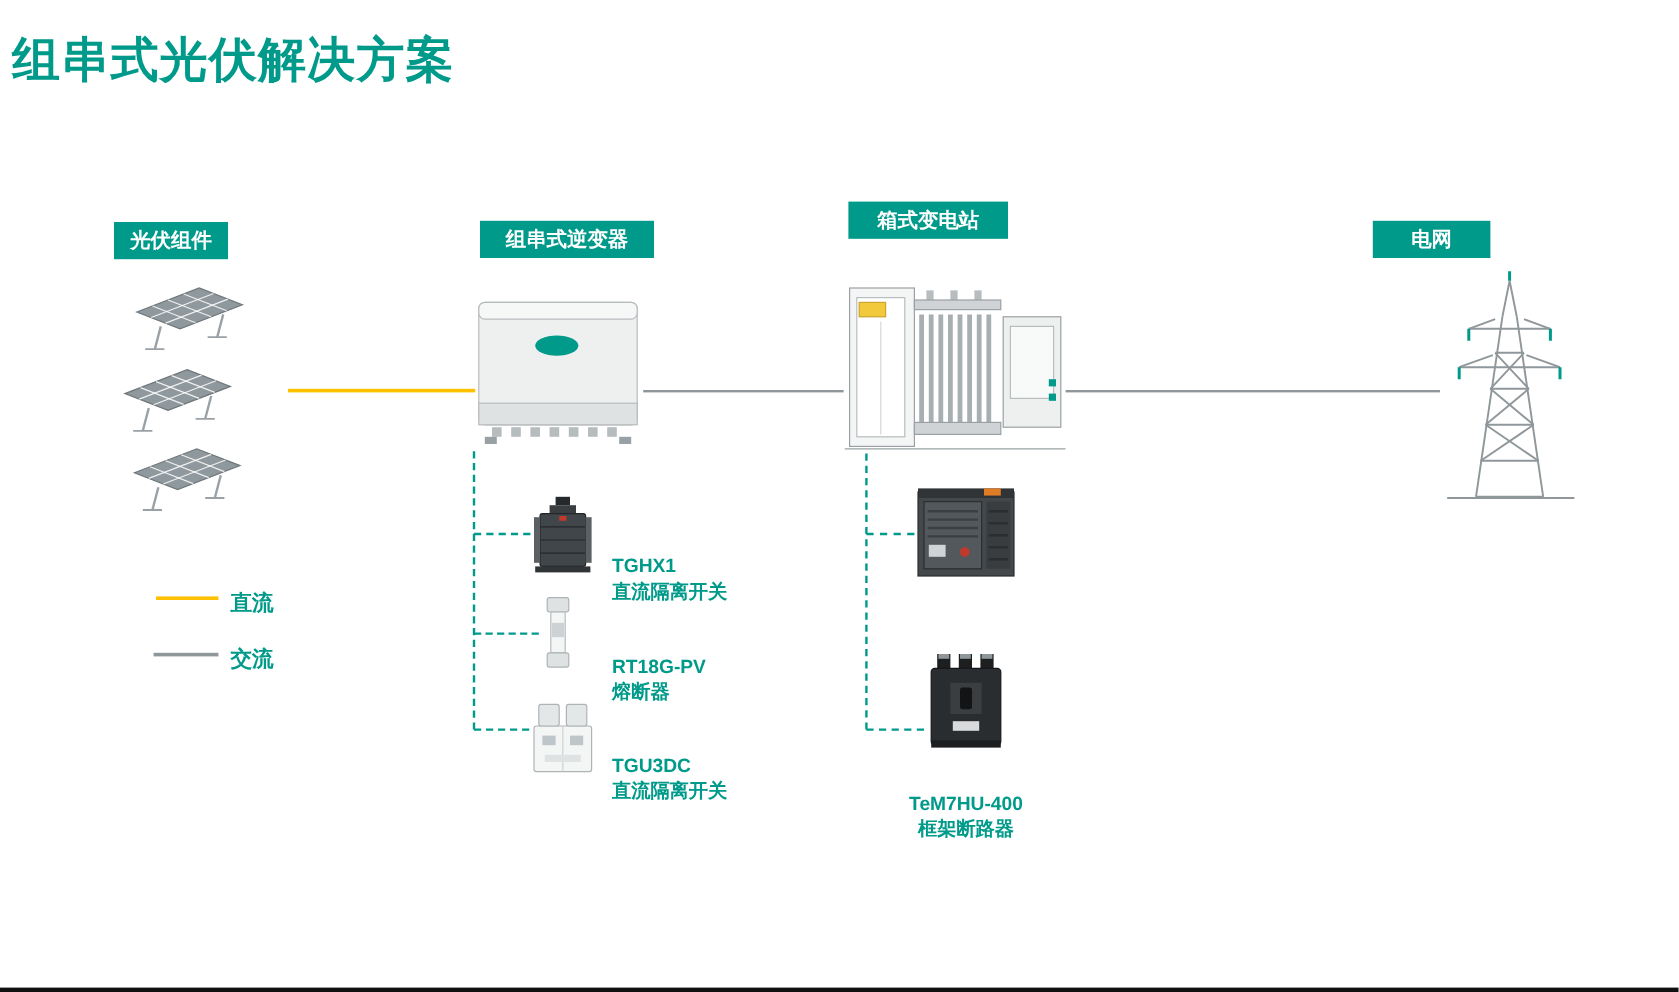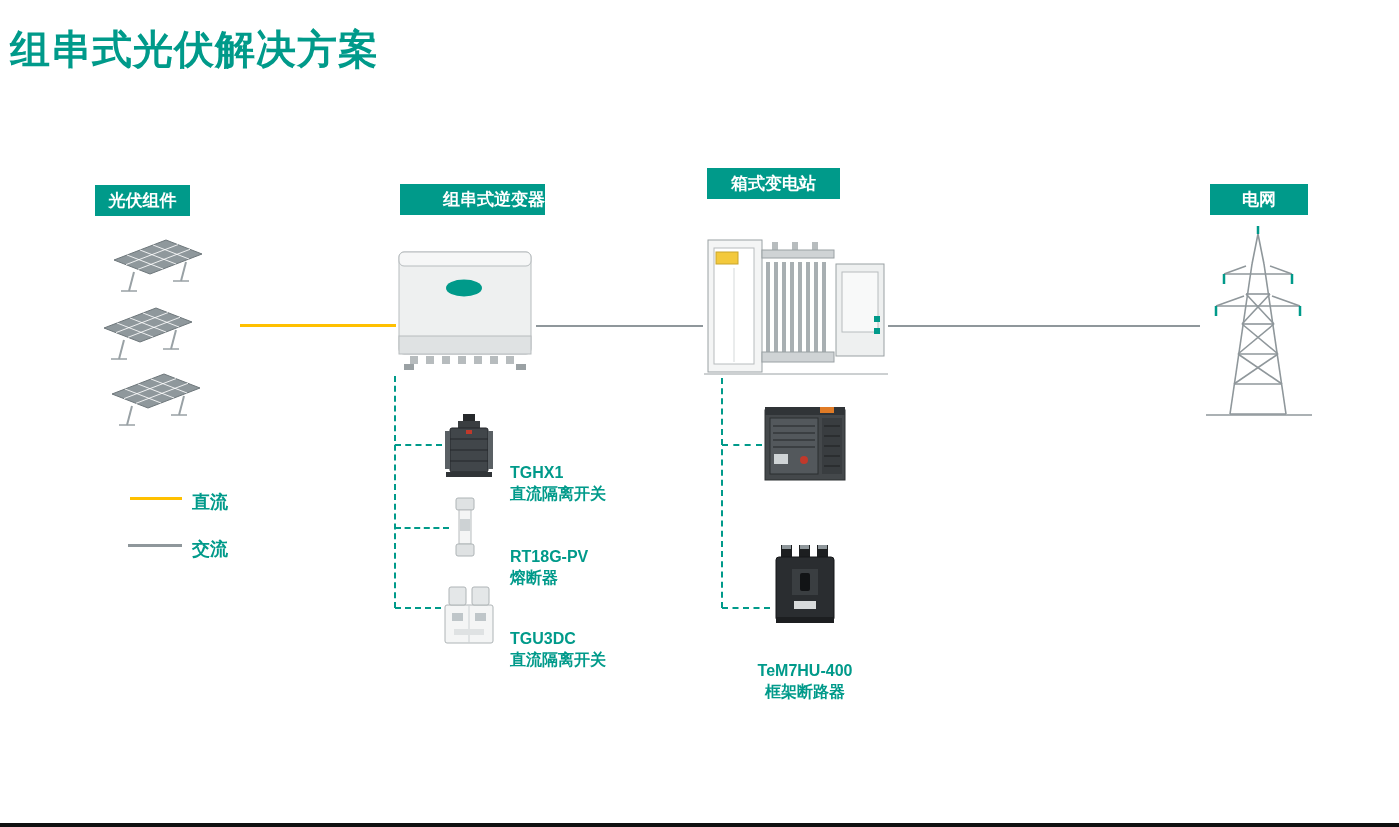--- a/index.html
+++ b/index.html
@@ -41,23 +41,23 @@
   .bottom-edge{position:absolute;left:0;bottom:0;width:100%;height:4px;background:#101010;}
 </style>
 </head>
 <body>
 
 <div class="canvas">
 
   <h1 class="title">组串式光伏解决方案</h1>
 
   <div class="badge" style="left:95px;top:185px;width:95px;">光伏组件</div>
-  <div class="badge" style="left:400px;top:184px;width:145px;text-align:right;">组串式逆变器</div>
+  <div class="badge" style="left:400px;top:184px;width:145px;">组串式逆变器</div>
   <div class="badge" style="left:707px;top:168px;width:133px;">箱式变电站</div>
-  <div class="badge" style="left:1210px;top:184px;width:98px;">电网</div>
+  <div class="badge" style="left:1144px;top:184px;width:98px;">电网</div>
 
   <svg class="abs" style="left:96px;top:234px;" width="120" height="196" viewBox="0 0 120 196">
     <defs>
       <g id="panel">
         <line x1="26" y1="36" x2="21" y2="55" stroke="#99a1a5" stroke-width="2"></line>
         <line x1="78" y1="26" x2="73" y2="45" stroke="#99a1a5" stroke-width="2"></line>
         <line x1="13" y1="55" x2="29" y2="55" stroke="#99a1a5" stroke-width="1.5"></line>
         <line x1="65" y1="45" x2="81" y2="45" stroke="#99a1a5" stroke-width="1.5"></line>
         <polygon points="6,24 58,4 94,18 42,38" fill="#8f989c" stroke="#6e777b" stroke-width="1"></polygon>
         <line x1="19" y1="19" x2="55" y2="33" stroke="#ffffff" stroke-width="1" opacity="0.85"></line>

